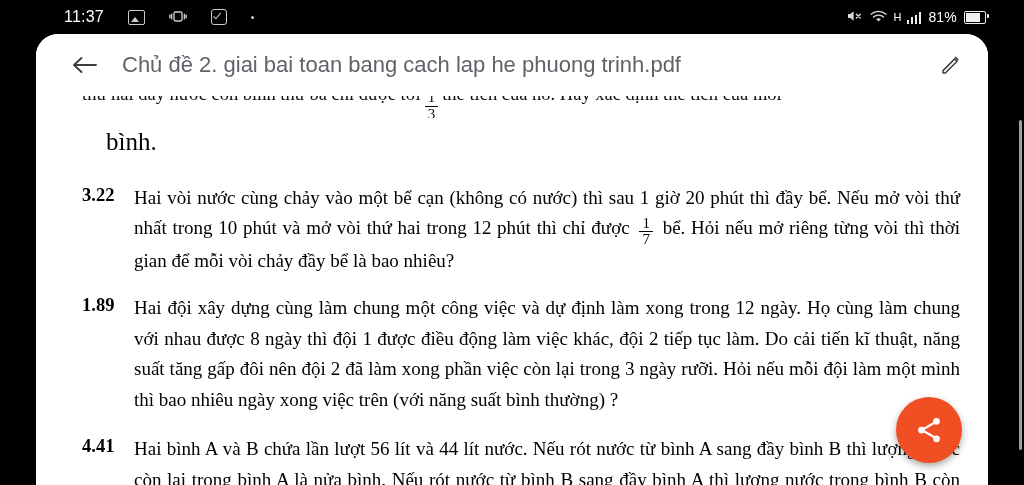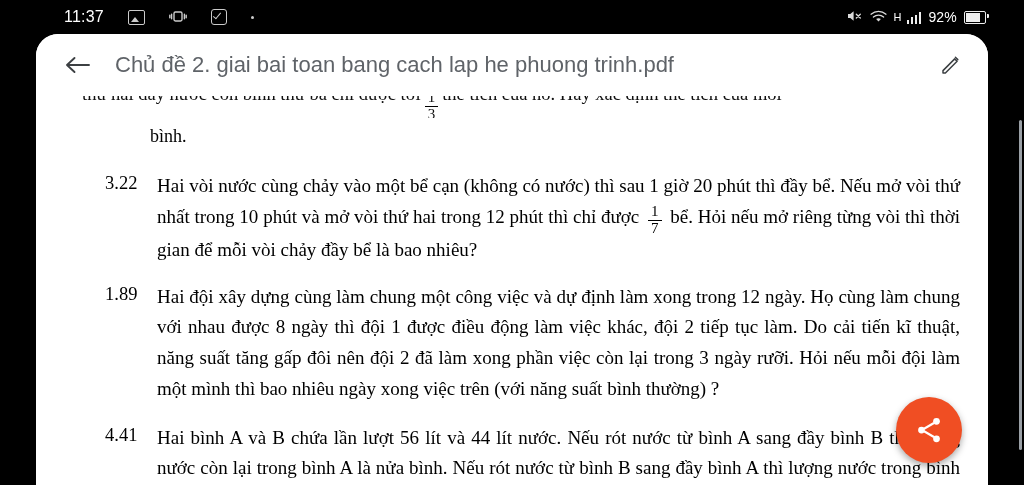--- a/index.html
+++ b/index.html
@@ -135,21 +135,21 @@
     width: 952px;
     height: 451px;
     background: #ffffff;
     border-radius: 22px 22px 0 0;
     overflow: hidden;
   }
   .appbar {
     height: 62px;
     display: flex;
     align-items: center;
-    padding: 0 20px 0 25px;
+    padding: 0 20px 0 32px;
     background: #fff;
   }
   .back-arrow {
     width: 34px; height: 34px;
     display: flex; align-items: center; justify-content: center;
     color: #3c4043;
     font-size: 26px;
     line-height: 1;
     flex: 0 0 auto;
   }
@@ -209,37 +209,36 @@
   .frac .num { padding: 0 3px; }
   .frac .den { padding: 0 3px; border-top: 1.2px solid #000; }
   .para {
     display: flex;
     align-items: flex-start;
     margin: 0;
   }
   .pnum {
     width: 52px;
     flex: 0 0 52px;
-    font-weight: normal;
+    font-weight: bold;
     font-size: 18.5px;
     text-align: left;
     padding-top: 2px;
-    margin-left: 23px;
   }
   .ptext {
     flex: 1 1 auto;
     font-size: 19px;
     line-height: 1.62;
     text-align: justify;
     font-family: Liberation Serif, serif;
   }
   .line-bare {
-    font-size: 18px;
+    font-size: 25px;
     line-height: 1.62;
-    margin-left: 68px;
+    margin-left: 24px;
   }
   .p322 { margin-top: 20px; }
   .p323 { margin-top: 16px; }
   .p324 { margin-top: 18px; }
 
   
   .fab {
     position: absolute;
     right: 26px;
     bottom: 22px;
@@ -296,21 +295,21 @@
           <path d="M8.5 11.6l2.4-2.6c-1.4-1.1-3.4-1.1-4.8 0l2.4 2.6z" fill="#eee"></path>
         </svg>
       </span>
       <span class="sig-h">H</span>
       <span class="bars">
           <span></span>
           <span></span>
           <span></span>
           <span></span>
         </span>
-      <span class="batt-text">92%</span>
+      <span class="batt-text">81%</span>
       <span class="batt">
           <i></i>
         </span>
     </div>
   </div>
 
   <div class="app">
 
     <div class="appbar">
       <div class="back-arrow">

